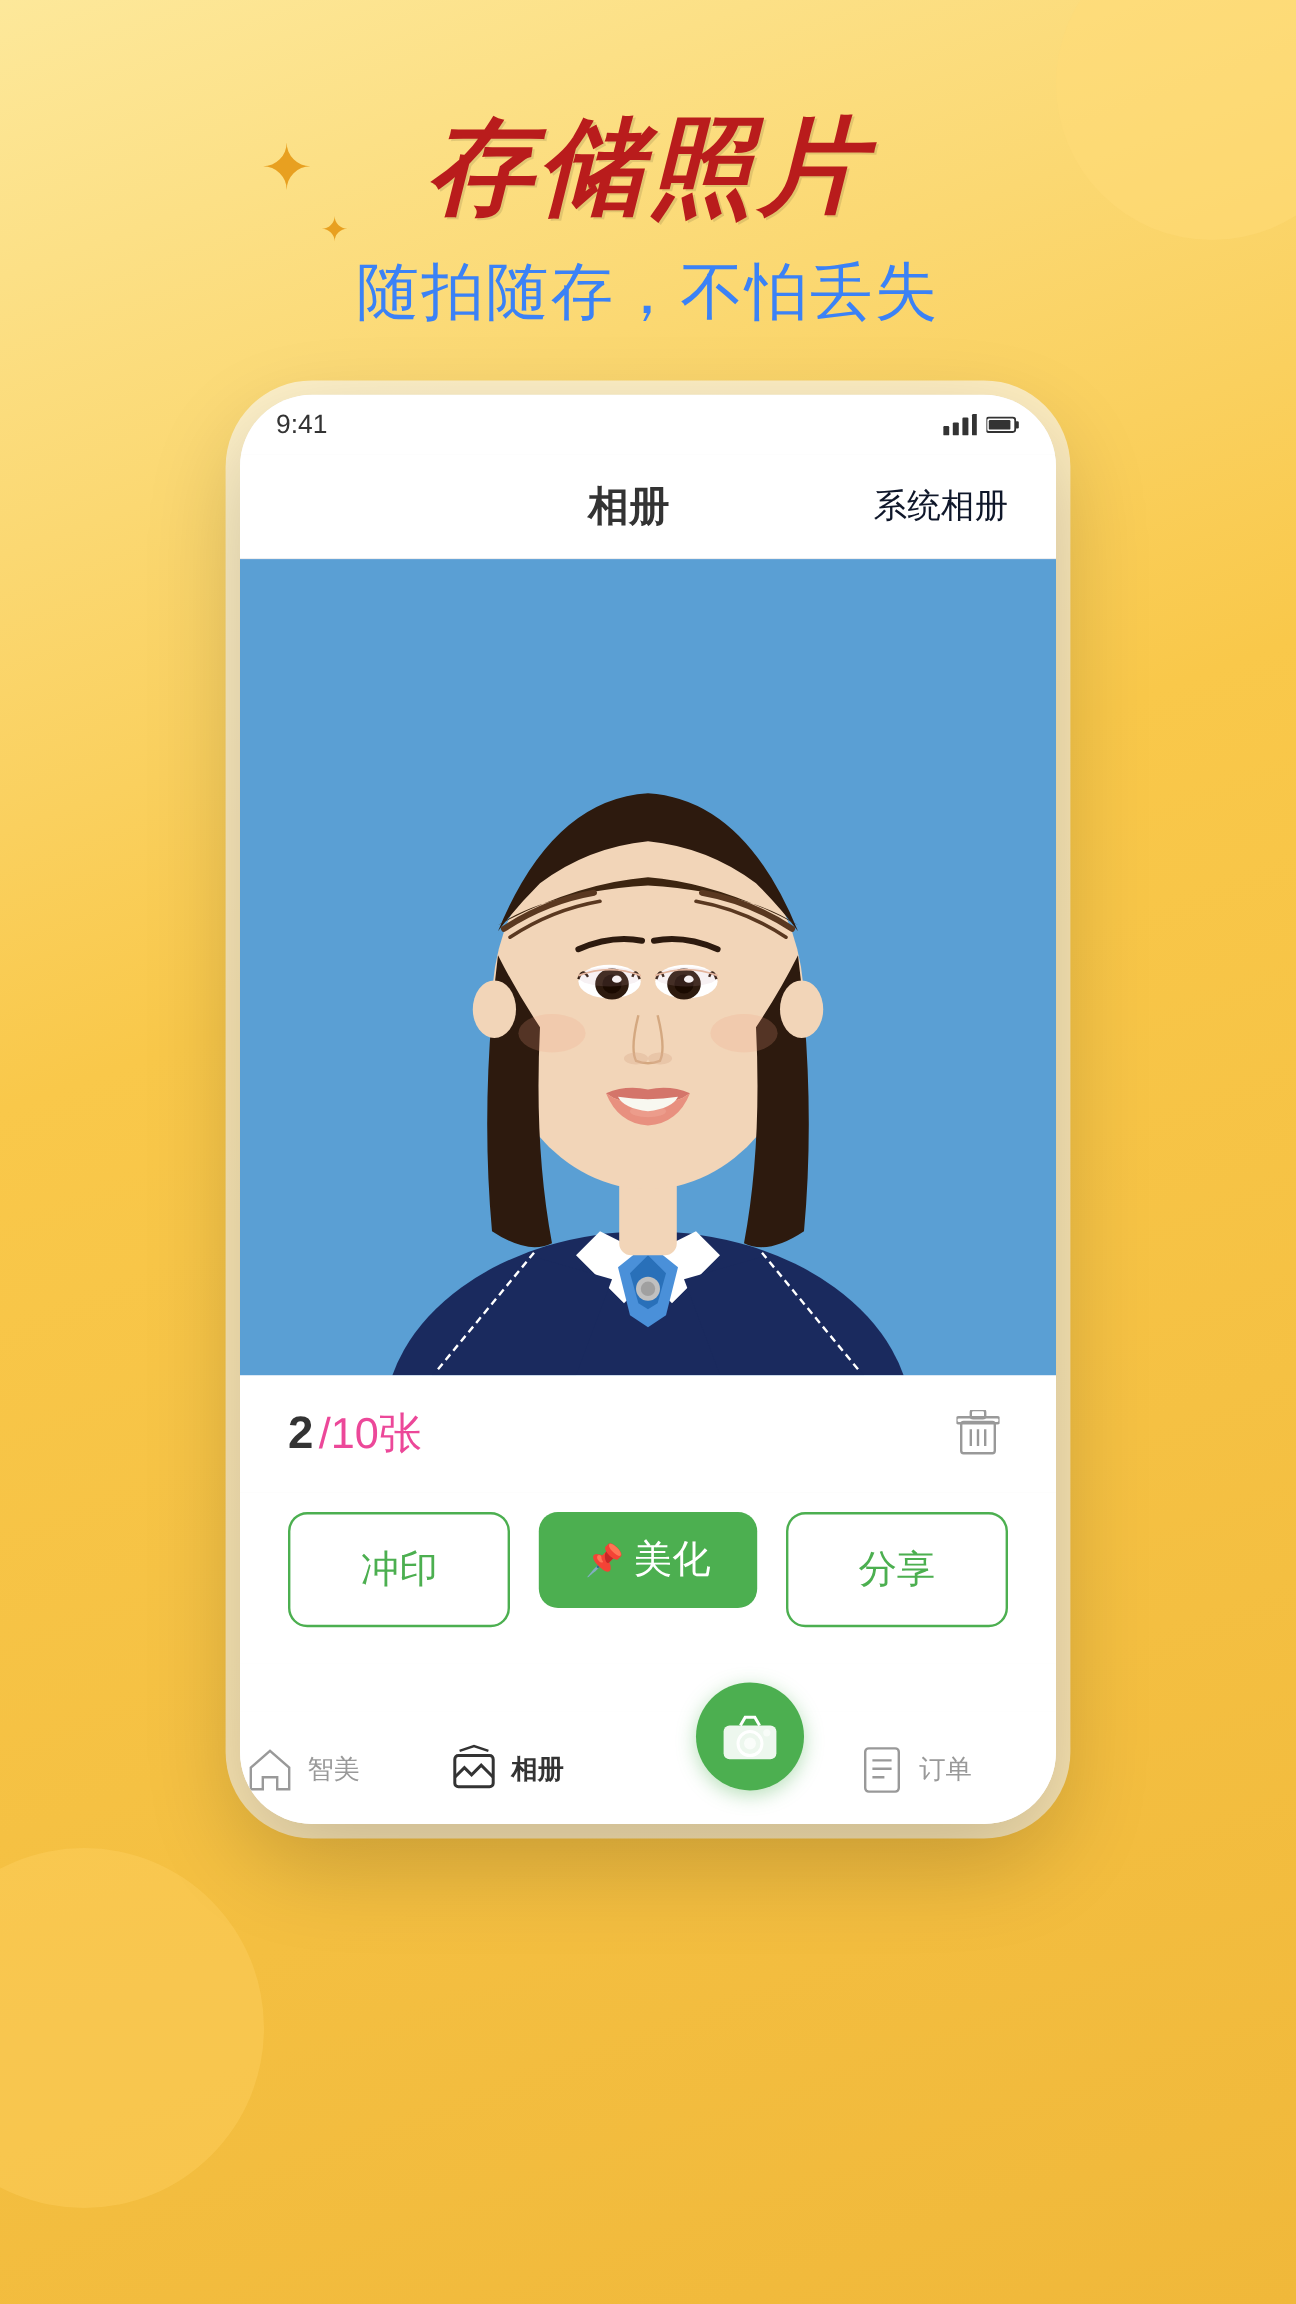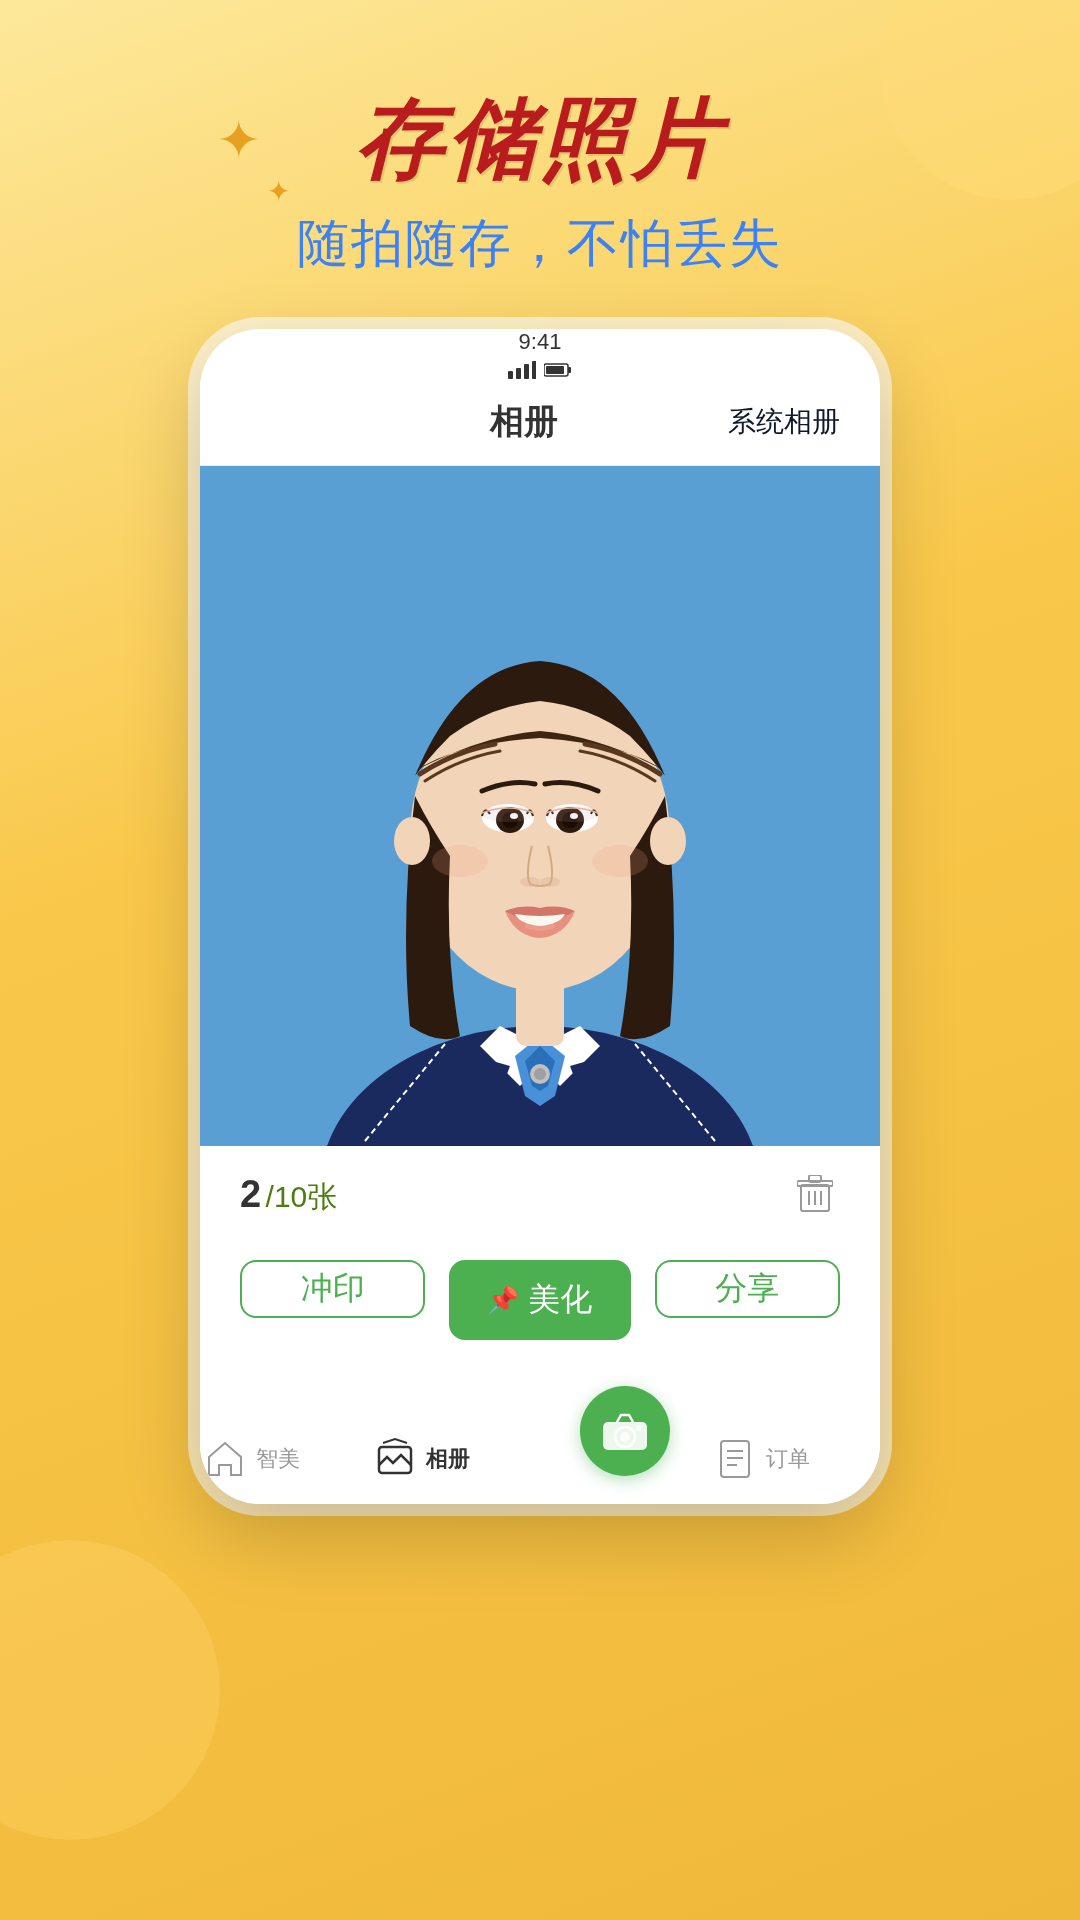--- a/index.html
+++ b/index.html
@@ -98,21 +98,20 @@
       position: relative;
     }
 
     .phone-status-bar {
       background: white;
       height: 50px;
       display: flex;
       align-items: center;
       justify-content: space-between;
       padding: 0 30px;
-      flex-direction: column;
     }
 
     .phone-header {
       background: white;
       padding: 20px 40px 20px;
       display: flex;
       align-items: center;
       justify-content: space-between;
       border-bottom: 1px solid #eee;
     }
@@ -156,42 +155,42 @@
       justify-content: space-between;
     }
 
     .photo-count-bold {
       font-size: 38px;
       font-weight: 700;
       color: #333;
     }
 
     .photo-count-muted {
-      font-size: 30px;
-      color: #4d7c0f;
+      font-size: 36px;
+      color: #ec4899;
     }
 
     .trash-icon-wrap {
       width: 50px;
       height: 50px;
       display: flex;
       align-items: center;
       justify-content: center;
     }
 
     .action-buttons {
       background: white;
       padding: 16px 40px 30px;
       display: flex;
       gap: 24px;
     }
 
     .btn-outline {
       flex: 1;
-      height: 58px;
+      height: 96px;
       border: 2px solid #4CAF50;
       background: white;
       border-radius: 16px;
       font-size: 32px;
       color: #4CAF50;
       display: flex;
       align-items: center;
       justify-content: center;
       cursor: pointer;
     }

